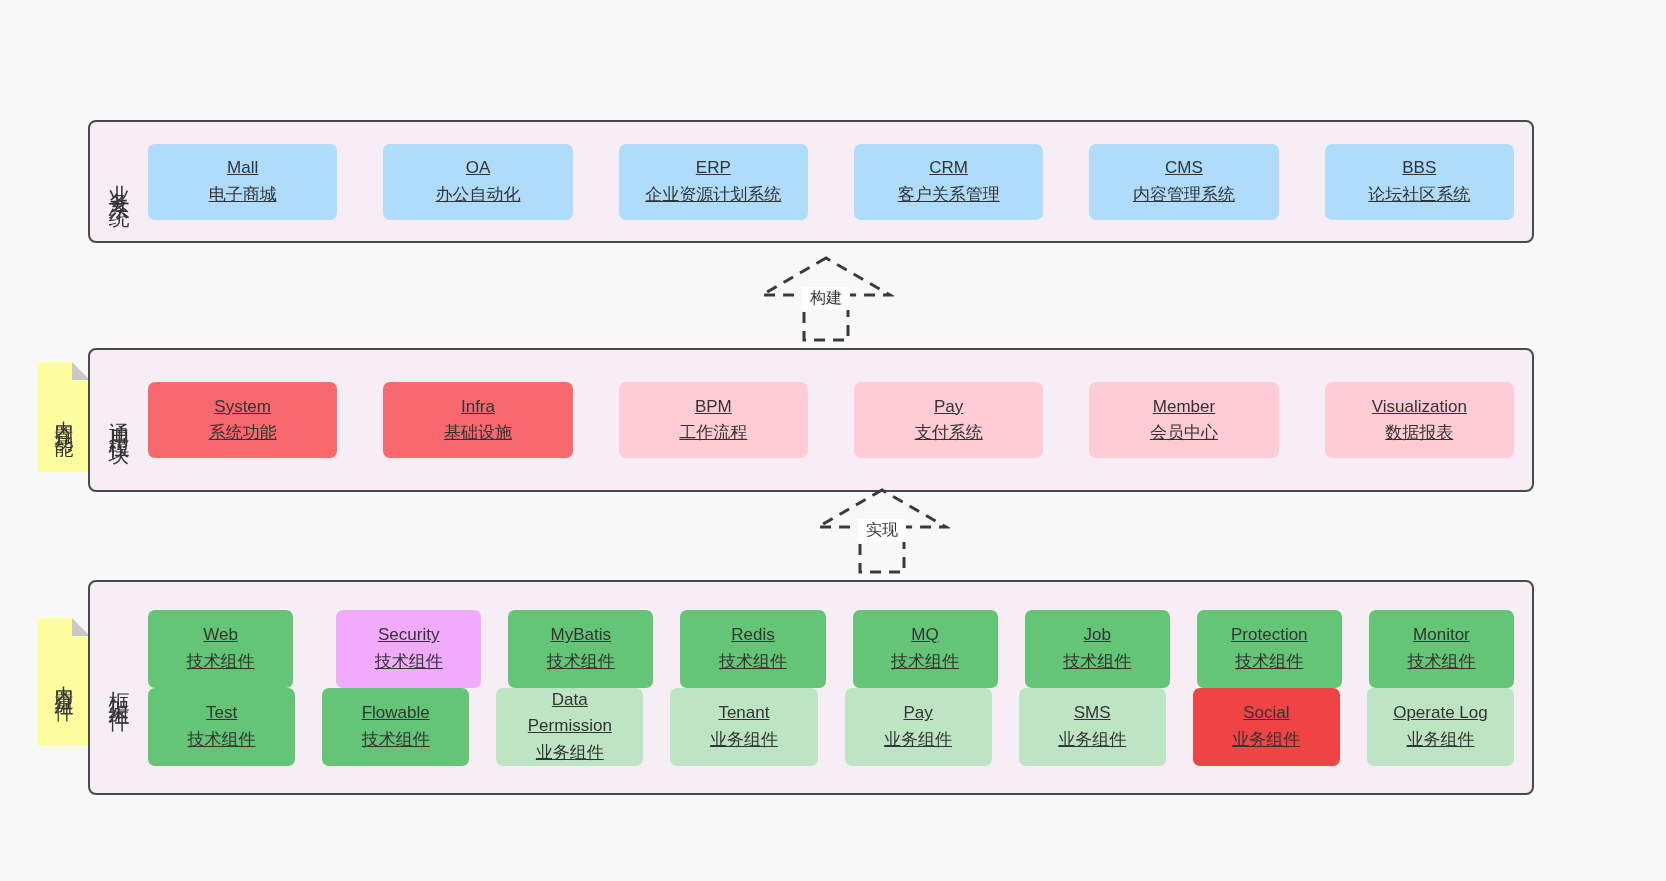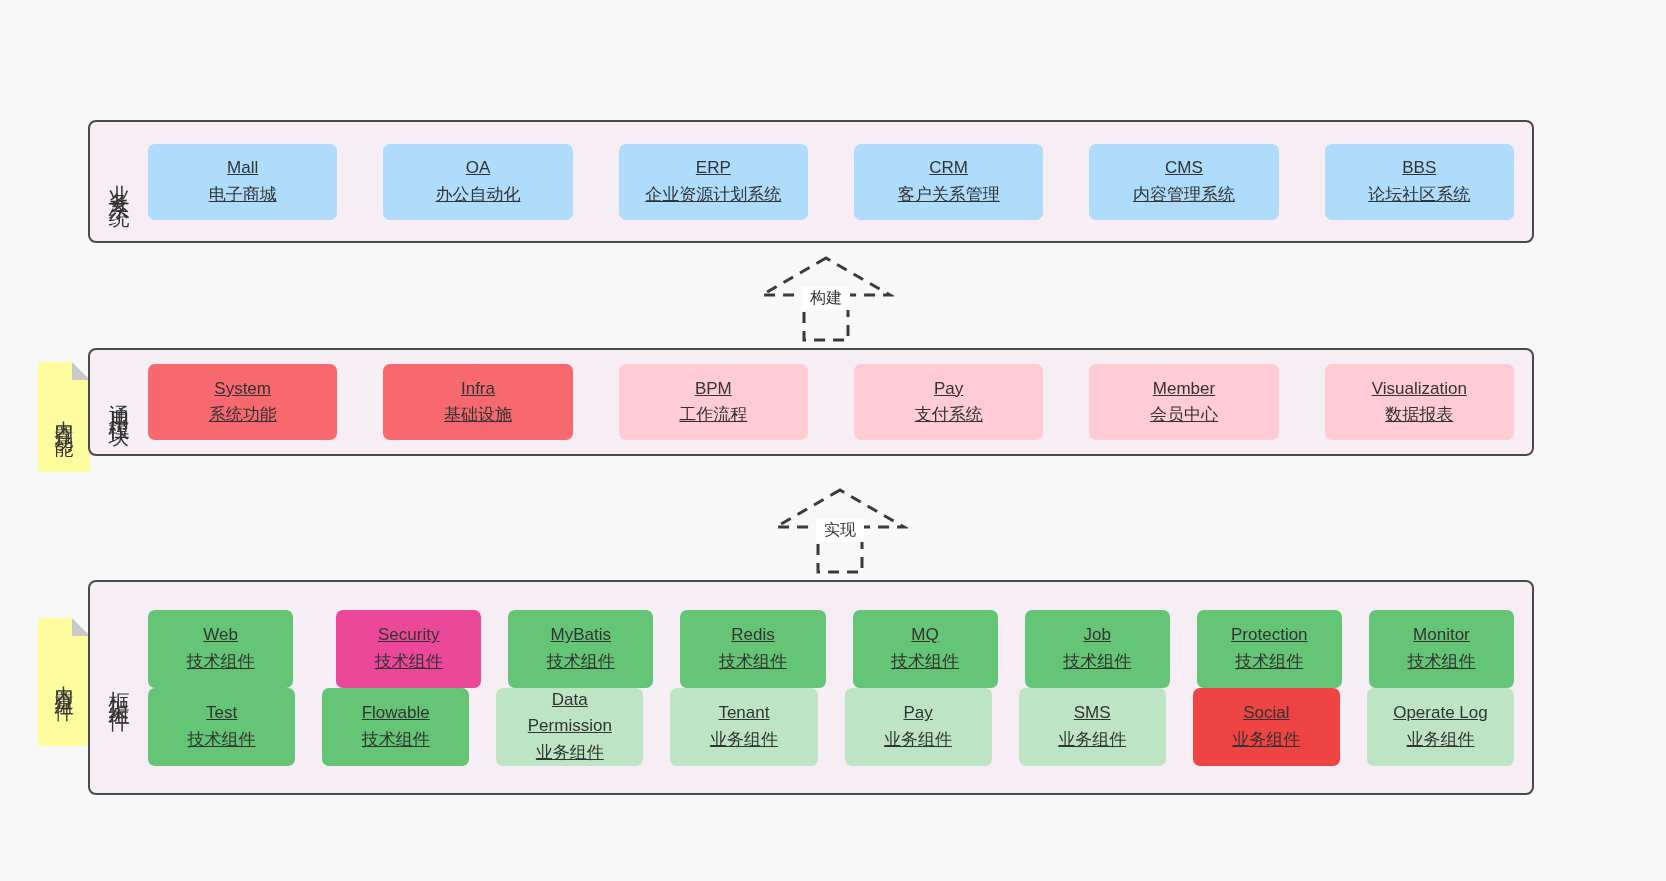--- a/index.html
+++ b/index.html
@@ -17,21 +17,21 @@
     position: absolute;
     left: 88px;
     width: 1446px;
     box-sizing: border-box;
     background: var(--layerBg, #f6edf5);
     border: 2px solid var(--layerBorder, #4a4a4a);
     border-radius: 8px;
     display: flex;
   }
   #layer-business   { top: 120px; height: 123px; }
-  #layer-modules    { top: 348px; height: 108px; }
+  #layer-modules    { top: 348px; height: 144px; }
   #layer-components { top: 580px; height: 215px; }
 
   .layer-label {
     width: 58px;
     display: flex; align-items: center; justify-content: center;
     writing-mode: vertical-lr; text-orientation: upright;
     font-size: 21px; letter-spacing: 7px;
     color: var(--text, #333);
   }
   .layer-body {
@@ -60,21 +60,21 @@
     box-sizing: border-box;
     text-decoration: underline;
   }
   .layer-body .box { height: 76px; }
   .grid-row  .box { height: 78px; }
   .box-title, .box-subtitle { width: 100%; }
 
   
   .arrow { position: absolute; width: 136px; height: 88px; }
   #arrow-build     { left: 758px; top: 255px; }
-  #arrow-implement { left: 772px; top: 487px; }
+  #arrow-implement { left: 814px; top: 487px; }
   .arrow svg { display: block; width: 136px; height: 88px; }
   .arrow-label {
     position: absolute; left: 50%; top: 32px;
     transform: translateX(-50%);
     background: #ffffff;
     padding: 1px 8px;
     font-size: 16px;
     white-space: nowrap;
   }
 
@@ -198,21 +198,21 @@
 
 <div class="layer" id="layer-components">
   <div class="layer-label">框架组件</div>
   <div class="layer-body-grid">
     <div class="grid-row" id="components-row-1">
   <div class="box" style="background: rgb(99, 197, 117);">
     <div class="box-title">Web</div>
     <div class="box-subtitle">技术组件</div>
   </div>
 
-  <div class="box" style="background: #ec4899; margin-left: 16px;">
+  <div class="box" style="background: #f0abfc; margin-left: 16px;">
     <div class="box-title">Security</div>
     <div class="box-subtitle">技术组件</div>
   </div>
 
   <div class="box" style="background: rgb(99, 197, 117);">
     <div class="box-title">MyBatis</div>
     <div class="box-subtitle">技术组件</div>
   </div>
 
   <div class="box" style="background: rgb(99, 197, 117);">

